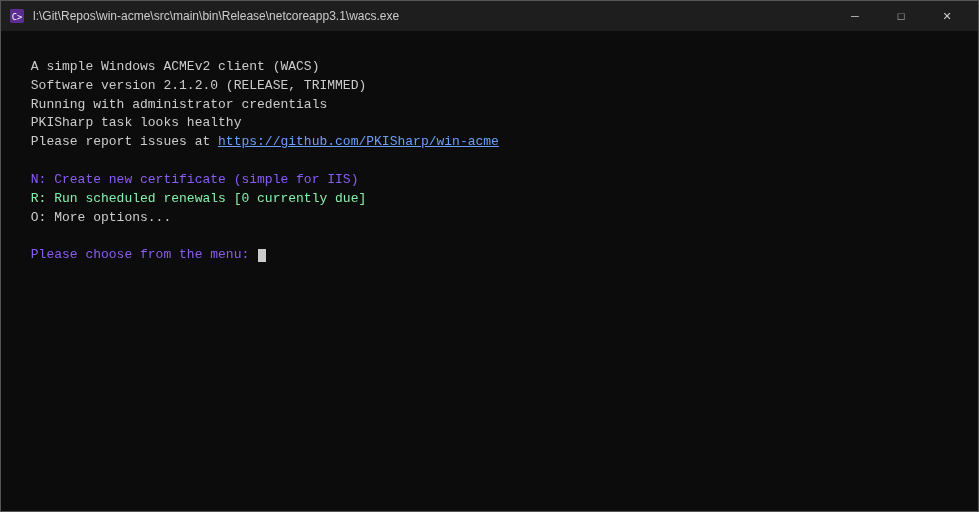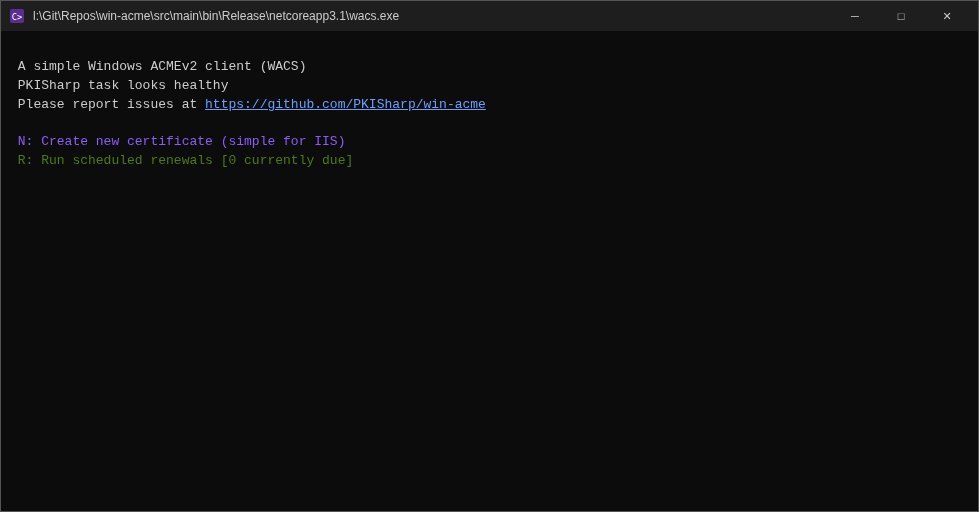--- a/index.html
+++ b/index.html
@@ -73,35 +73,35 @@
       font-size: 11px;
       cursor: pointer;
       background: transparent;
       border: none;
       font-family: 'Segoe UI', sans-serif;
     }
 
     .console {
       flex: 1;
       background: #0c0c0c;
-      padding: 8px 9px;
+      padding: 8px 22px;
       overflow: hidden;
       color: #ccc;
       line-height: 1.45;
     }
 
     .line {
       white-space: pre;
       display: block;
     }
 
     .color-white { color: #cccccc; }
     .color-cyan { color: #00b4b4; }
     .color-green { color: #8b5cf6; }
-    .color-dim { color: #4d7c0f; }
+    .color-dim { color: #86efac; }
     .color-link { color: #6b9fff; }
 
     .cursor-line {
       display: flex;
       align-items: center;
     }
 
     .cursor {
       display: inline-block;
       width: 8px;
@@ -133,20 +133,24 @@
     <div class="titlebar-controls">
       <button class="titlebar-btn">─</button>
       <button class="titlebar-btn">□</button>
       <button class="titlebar-btn close">✕</button>
     </div>
   </div>
 
   <div class="console">
     <span class="line color-white">&nbsp;</span>
     <span class="line color-white"> A simple Windows ACMEv2 client (WACS)</span>
+    <span class="line color-white"> Software version 2.1.2.0 (RELEASE, TRIMMED)</span>
+    <span class="line color-white"> Running with administrator credentials</span>
     <span class="line color-white"> PKISharp task looks healthy</span>
     <span class="line color-white"> Please report issues at <span class="color-link" style="text-decoration:underline;cursor:pointer;">https://github.com/PKISharp/win-acme</span></span>
     <span class="line color-white">&nbsp;</span>
     <span class="line color-green"> N: Create new certificate (simple for IIS)</span>
     <span class="line color-dim"> R: Run scheduled renewals [0 currently due]</span>
+    <span class="line color-white"> O: More options...</span>
     <span class="line color-white">&nbsp;</span>
+    <span class="line cursor-line color-green"> Please choose from the menu: <span class="cursor"></span></span>
   </div>
 </div>
 
 </body></html>

